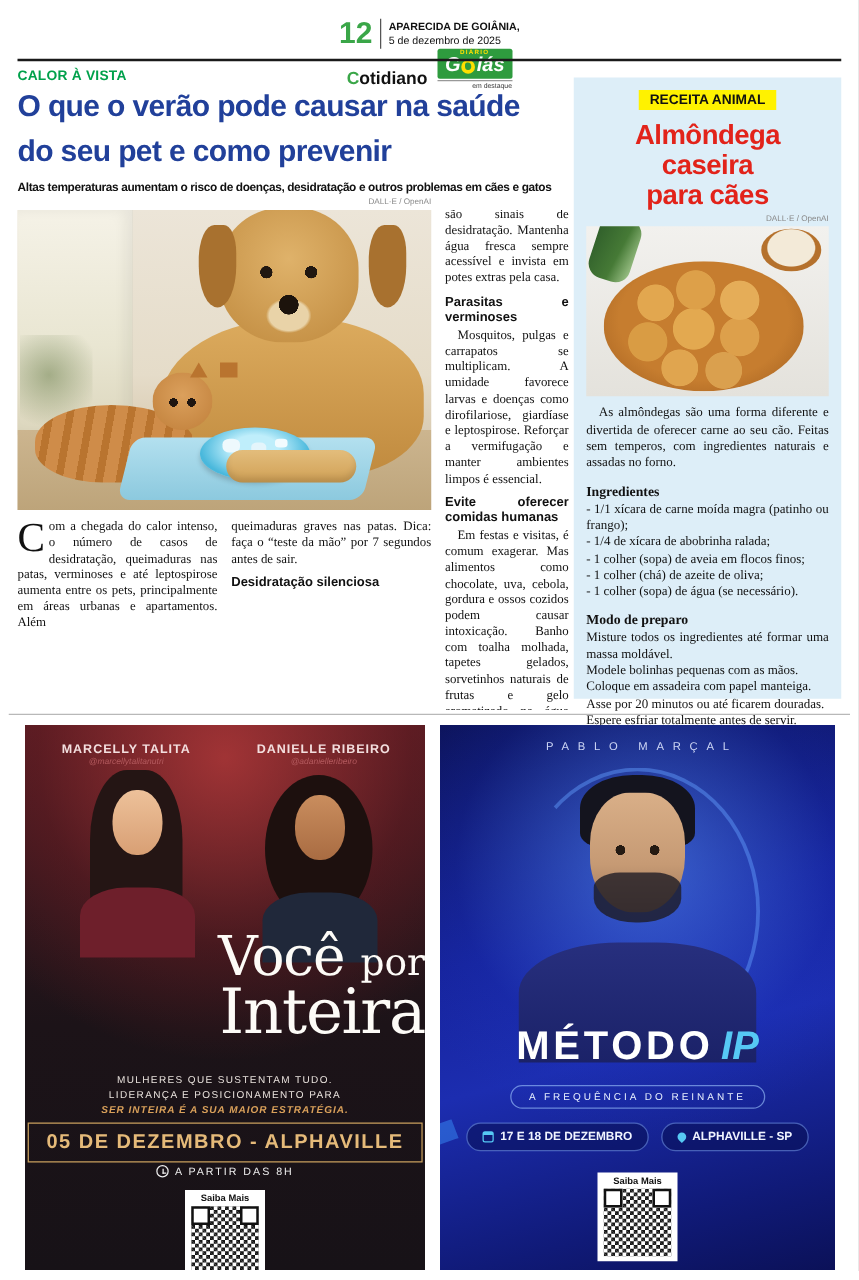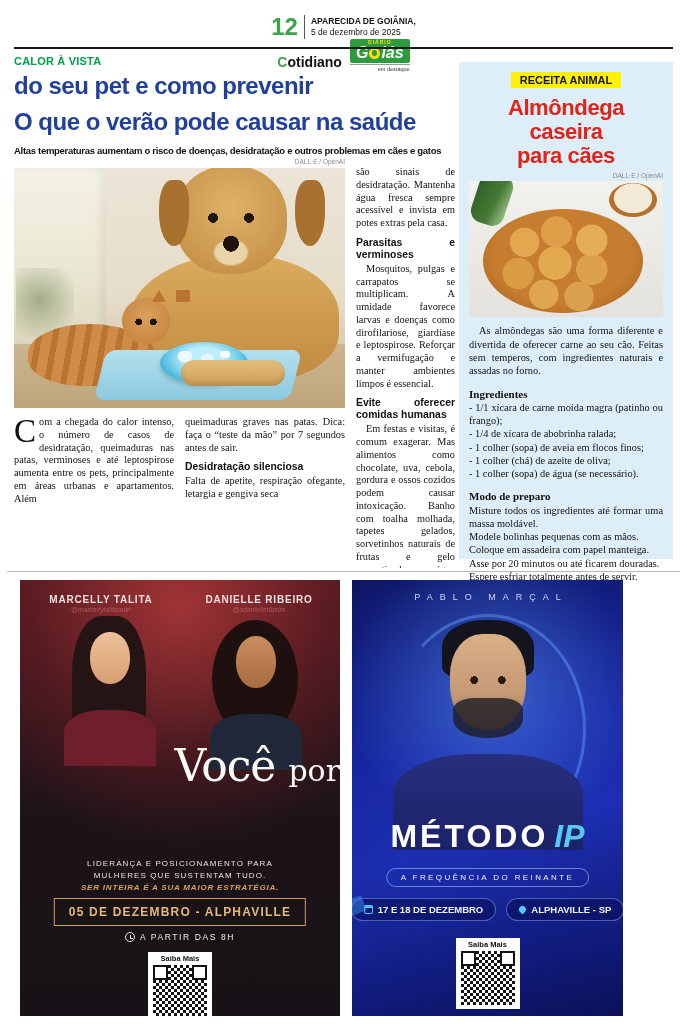--- a/index.html
+++ b/index.html
@@ -112,39 +112,39 @@
   .woman .face { position:absolute; left:36px; top:16px; width:40px; height:52px; border-radius:48%; background:linear-gradient(180deg,#edc19a,#d89f74); }
   .w2 .face { background:linear-gradient(180deg,#c98d5e,#a96c42); }
   .woman .body { position:absolute; left:10px; bottom:0; width:92px; height:56px; border-radius:40% 40% 0 0; background:#6e1f2b; }
   .w2 .body { background:#20283a; }
   .adl-title { position:absolute; left:0; top:166px; width:100%; text-align:right; font-family:"DejaVu Serif", serif; color:#fdfbf7; line-height:.92; }
   .adl-title .t1 { font-size:44px; letter-spacing:-1px; }
   .adl-title .t1 small { font-size:30px; letter-spacing:0; }
   .adl-title .t2 { font-size:50px; letter-spacing:-1px; }
   .adl-taglines { position:absolute; left:0; top:278px; width:100%; text-align:center; font-size:8px; letter-spacing:1.1px; color:#e9e2dd; line-height:1.5; }
   .adl-taglines .gold { color:#d9a05a; font-weight:bold; font-style:italic; letter-spacing:.8px; }
-  .adl-datebox { position:absolute; left:50%; transform:translateX(-50%); top:318px; border:1px solid #c9a05e; color:#e5ba79; font-weight:bold; font-size:12px; letter-spacing:1.2px; padding:6px 14px; white-space:nowrap; }
+  .adl-datebox { position:absolute; left:50%; transform:translateX(-50%); top:318px; border:1px solid #c9a05e; color:#e5ba79; font-weight:bold; font-size:16px; letter-spacing:1.2px; padding:6px 14px; white-space:nowrap; }
   .adl-time { position:absolute; left:0; top:352px; width:100%; text-align:left; font-size:8.5px; letter-spacing:1.6px; color:#eee; display:flex; justify-content:center; align-items:center; gap:5px; }
   .clock-ic { width:10px; height:10px; border:1.3px solid #eee; border-radius:50%; position:relative; display:inline-block; }
   .clock-ic::before { content:""; position:absolute; left:4px; top:2px; width:1.3px; height:3.5px; background:#eee; }
   .clock-ic::after { content:""; position:absolute; left:4px; top:4.5px; width:3px; height:1.3px; background:#eee; }
 
   
   .qr-card { position:absolute; left:50%; transform:translateX(-50%); top:372px; width:64px; background:#fff; color:#111; text-align:center; padding:2px 4px 4px; }
   .qr-card .qr-label { font-size:7.5px; font-weight:bold; }
   .qr-pattern { width:54px; height:54px; margin:2px auto 0; position:relative;
       background-image:
         linear-gradient(45deg,#141414 25%,transparent 25%,transparent 75%,#141414 75%),
         linear-gradient(45deg,#141414 25%,transparent 25%,transparent 75%,#141414 75%);
       background-position:0 0,3px 3px; background-size:6px 6px; }
   .qr-pattern::before, .qr-pattern::after { content:""; position:absolute; width:11px; height:11px; background:#fff; border:2.5px solid #111; top:0; }
   .qr-pattern::before { left:0; } .qr-pattern::after { right:0; }
 
   
-  .ad-right { position:absolute; left:352px; top:580px; width:271px; height:436px; overflow:hidden; color:#fff;
+  .ad-right { position:absolute; left:352px; top:580px; width:316px; height:436px; overflow:hidden; color:#fff;
       background:
         radial-gradient(circle at 52% 26%, rgba(90,150,255,.55), rgba(30,60,200,.15) 42%, rgba(0,0,0,0) 60%),
         linear-gradient(165deg,#0c1258 0%, #16239c 38%, #1c2db0 58%, #101a78 85%, #0b1158 100%); }
   .adr-name { position:absolute; left:0; top:12px; width:100%; text-align:center; font-size:9px; letter-spacing:7px; color:#cdd6f5; text-indent:7px; }
   .adr-ring { position:absolute; left:50%; top:34px; transform:translateX(-50%); width:196px; height:230px; border-radius:50%; border:3px solid rgba(100,160,255,.45); border-left-color:transparent; }
   .man { position:absolute; left:50%; top:40px; transform:translateX(-50%); width:190px; height:230px; }
   .man .hair { position:absolute; left:49px; top:0; width:92px; height:58px; border-radius:46% 46% 20% 20%; background:#14141e; }
   .man .face { position:absolute; left:57px; top:14px; width:76px; height:96px; border-radius:42% 42% 46% 46%; background:linear-gradient(180deg,#d9af88 0%, #c69a74 60%, #8c6a50 100%);
       background-image:
         radial-gradient(circle 4px at 32% 48%, #241a12 96%, transparent),
@@ -190,22 +190,22 @@
             </span>
         </span>
         <span class="logo-tagline">em destaque</span>
       </span>
     </div>
   </div>
   <div class="header-rule"></div>
 
   <div class="kicker">CALOR À VISTA</div>
   <div class="headline">
+    <span style="display:block">O que o verão pode causar na saúde</span>
     <span style="display:block">do seu pet e como prevenir</span>
-    <span style="display:block">O que o verão pode causar na saúde</span>
   </div>
   <div class="subhead">Altas temperaturas aumentam o risco de doenças, desidratação e outros problemas em cães e gatos</div>
 
   <div class="article">
     <div class="credit">DALL·E / OpenAI</div>
 
     <div class="photo">
       <div class="ph-window"></div>
       <div class="ph-plant"></div>
       <div class="ph-floor"></div>
@@ -216,21 +216,20 @@
       <div class="ph-dog-paws"></div>
     </div>
 
     <div class="cols3">
       <div class="colx bodytext">
         <p><span class="dropcap">C</span><span>om a chegada do calor intenso, o número de casos de desidratação, queimaduras nas patas, verminoses e até leptospirose aumenta entre os pets, principalmente em áreas urbanas e apartamentos. Além</span></p>
       </div>
       <div class="colx bodytext">
         <p>queimaduras graves nas patas. Dica: faça o “teste da mão” por 7 segundos antes de sair.</p>
         <div class="subhd">Desidratação silenciosa</div>
-        <p>Falta de apetite, respiração ofegante, letargia e gengiva seca</p>
       </div>
     </div>
 
     <div class="col4 bodytext">
       <p class="first">são sinais de desidratação. Mantenha água fresca sempre acessível e invista em potes extras pela casa.</p>
       <div class="subhd">Parasitas e verminoses</div>
       <p class="ind">Mosquitos, pulgas e carrapatos se multiplicam. A umidade favorece larvas e doenças como dirofilariose, giardíase e leptospirose. Reforçar a vermifugação e manter ambientes limpos é essencial.</p>
       <div class="subhd">Evite oferecer comidas humanas</div>
       <p class="ind">Em festas e visitas, é comum exagerar. Mas alimentos como chocolate, uva, cebola, gordura e ossos cozidos podem causar intoxicação. Banho com toalha molhada, tapetes gelados, sorvetinhos naturais de frutas e gelo aromatizado na água são ótimos aliados.</p>
     </div>
@@ -285,24 +284,25 @@
       <div class="face"></div>
       <div class="body"></div>
     </div>
     <div class="woman w2">
       <div class="hair"></div>
       <div class="face"></div>
       <div class="body"></div>
     </div>
     <div class="adl-title">
       <div class="t1"><span>Você</span> <small>por</small></div>
+      <div class="t2">Inteira</div>
     </div>
     <div class="adl-taglines">
+      <div>MULHERES QUE SUSTENTAM TUDO.</div>
       <div>LIDERANÇA E POSICIONAMENTO PARA</div>
-      <div>MULHERES QUE SUSTENTAM TUDO.</div>
       <div class="gold">SER INTEIRA É A SUA MAIOR ESTRATÉGIA.</div>
     </div>
     <div class="adl-datebox">05 DE DEZEMBRO - ALPHAVILLE</div>
     <div class="adl-time">
       <span class="clock-ic"></span>
       <span>A PARTIR DAS 8H</span>
     </div>
     <div class="qr-card">
       <div class="qr-label">Saiba Mais</div>
       <div class="qr-pattern"></div>

